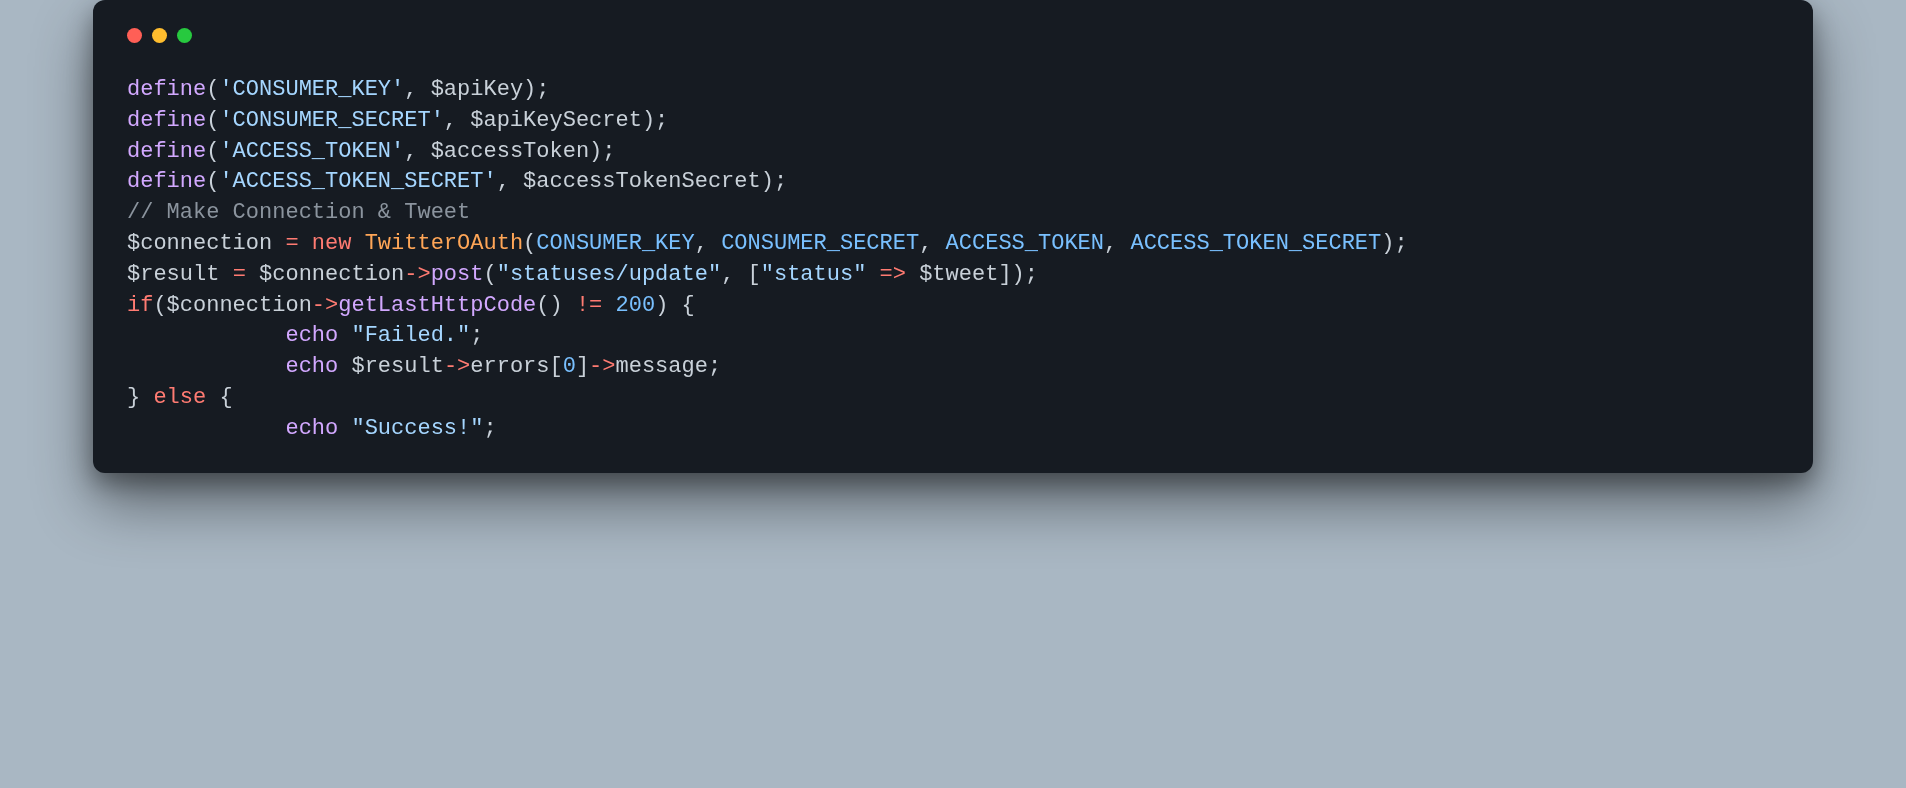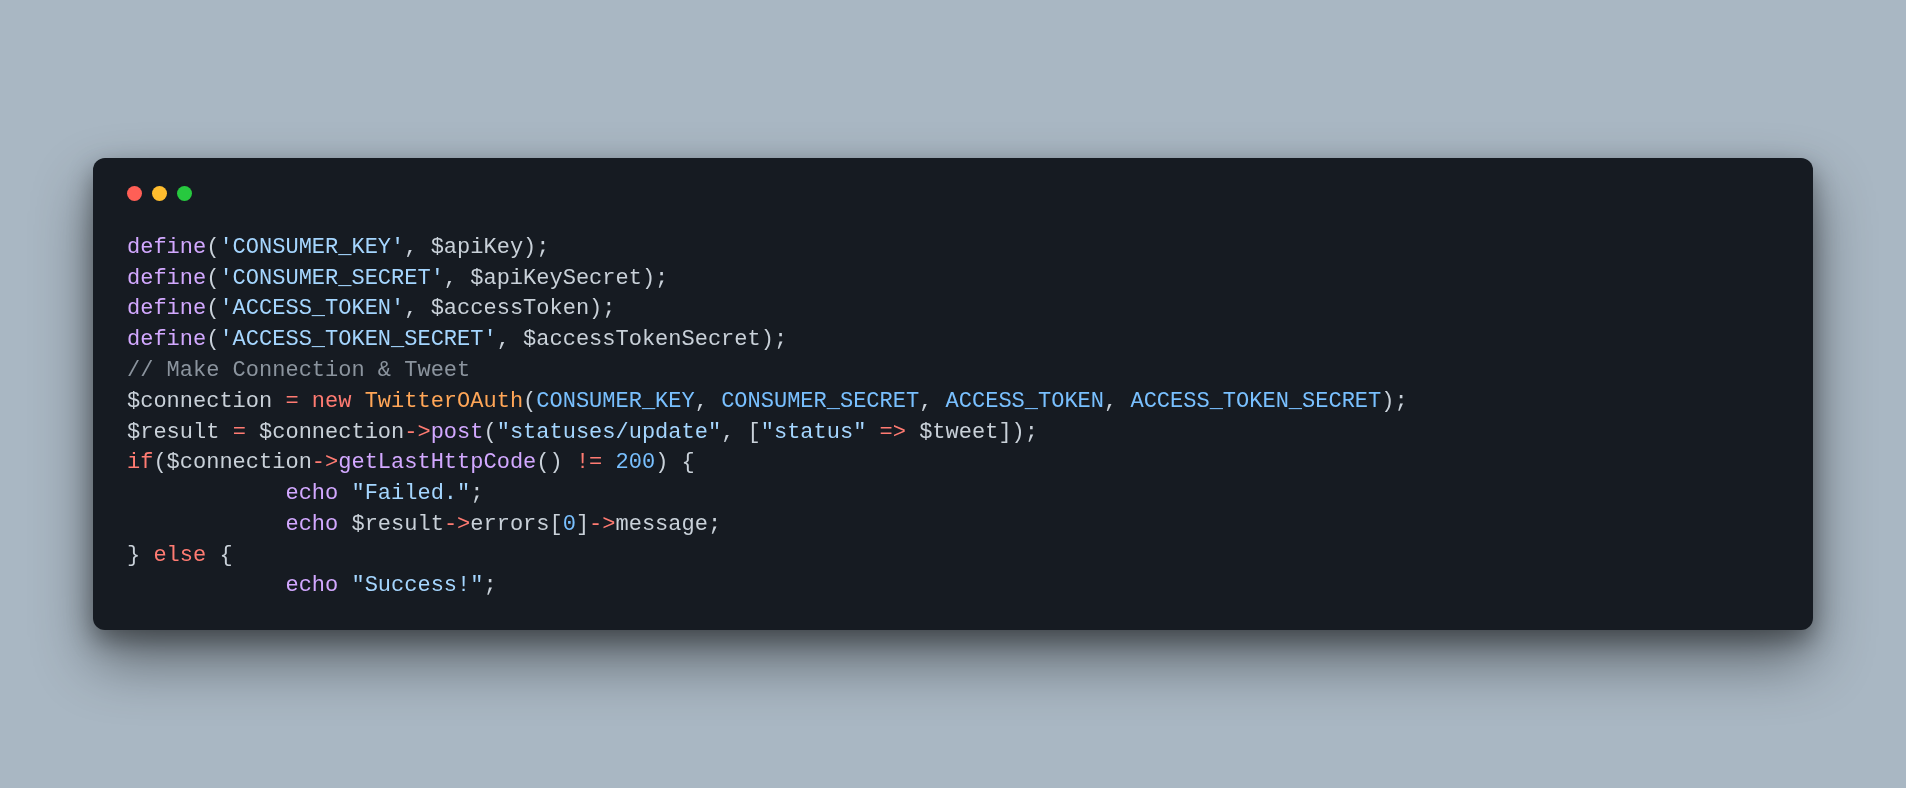--- a/index.html
+++ b/index.html
@@ -9,21 +9,21 @@
     display: flex;
     align-items: center;
     justify-content: center;
     font-family: "SFMono-Regular", Consolas, "Liberation Mono", Menlo, monospace;
   }
   .stage {
     width: 1812px;
     height: 788px;
     background: #a9b7c3;
     display: flex;
-    align-items: center;
+    align-items: flex-start;
     justify-content: center;
   }
   .window {
     width: 1720px;
     background: #161b22;
     border-radius: 12px;
     box-shadow: 0 30px 60px rgba(0,0,0,0.45), 0 10px 25px rgba(0,0,0,0.35);
     padding: 28px 34px 28px 34px;
     overflow: hidden;
   }

